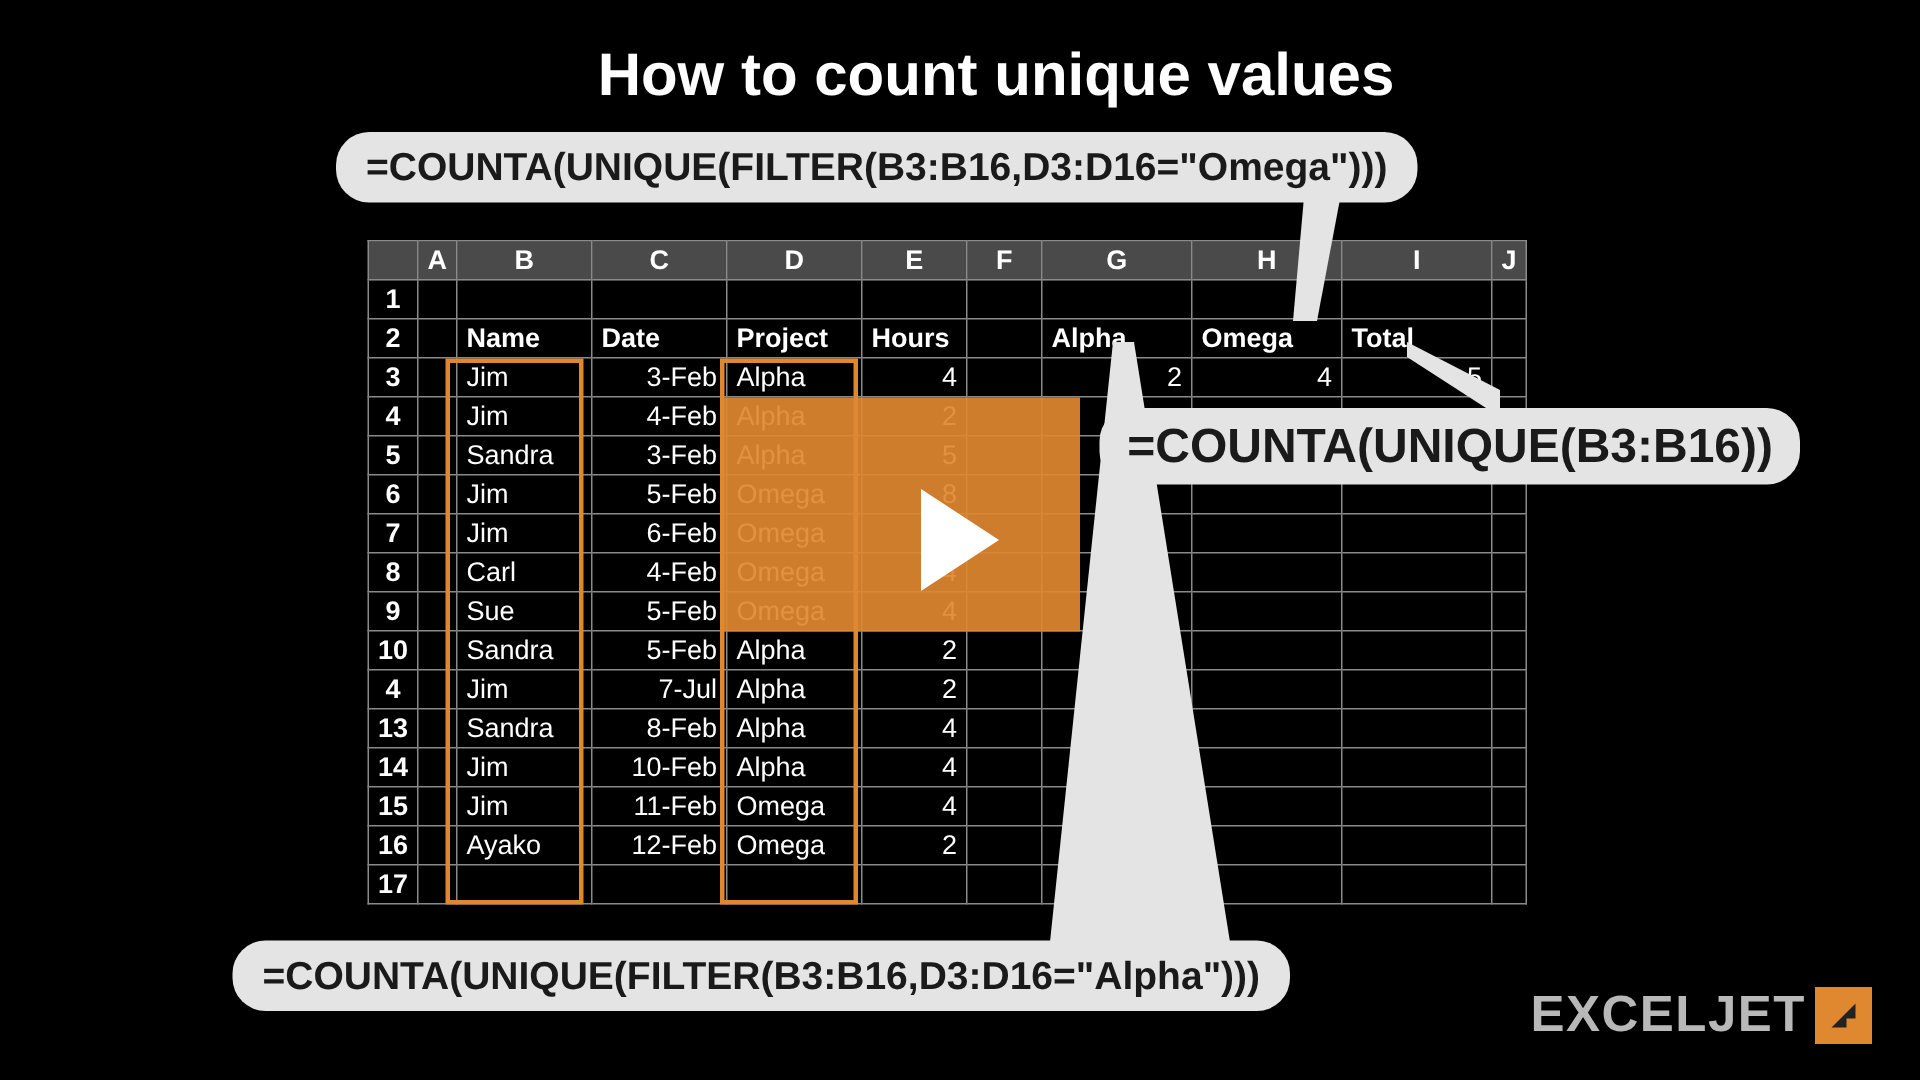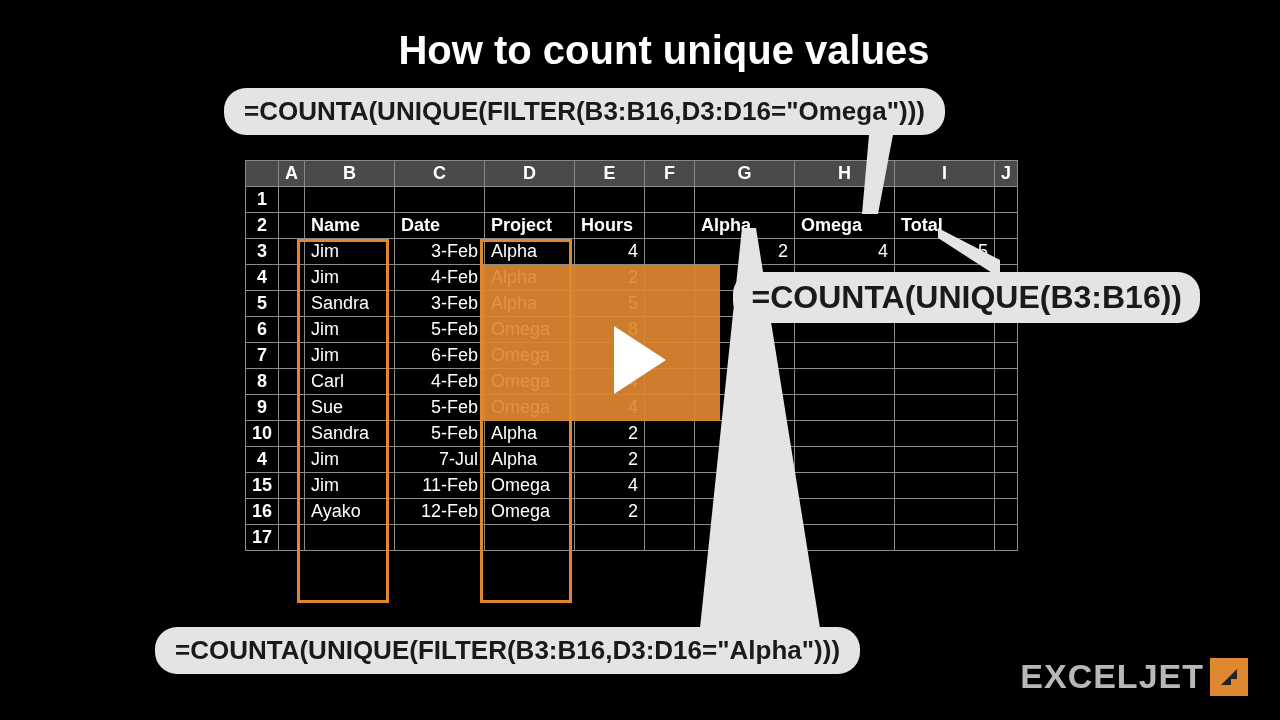--- a/index.html
+++ b/index.html
@@ -299,20 +299,46 @@
       <td class="num">7-Jul</td>
       <td>Alpha</td>
       <td class="num">2</td>
       <td></td>
       <td class="num"></td>
       <td class="num"></td>
       <td class="num"></td>
       <td></td>
       </tr>
       <tr>
+        <td class="rowhdr">13</td>
+      <td></td>
+      <td>Sandra</td>
+      <td class="num">8-Feb</td>
+      <td>Alpha</td>
+      <td class="num">4</td>
+      <td></td>
+      <td class="num"></td>
+      <td class="num"></td>
+      <td class="num"></td>
+      <td></td>
+      </tr>
+      <tr>
+        <td class="rowhdr">14</td>
+      <td></td>
+      <td>Jim</td>
+      <td class="num">10-Feb</td>
+      <td>Alpha</td>
+      <td class="num">4</td>
+      <td></td>
+      <td class="num"></td>
+      <td class="num"></td>
+      <td class="num"></td>
+      <td></td>
+      </tr>
+      <tr>
         <td class="rowhdr">15</td>
       <td></td>
       <td>Jim</td>
       <td class="num">11-Feb</td>
       <td>Omega</td>
       <td class="num">4</td>
       <td></td>
       <td class="num"></td>
       <td class="num"></td>
       <td class="num"></td>

